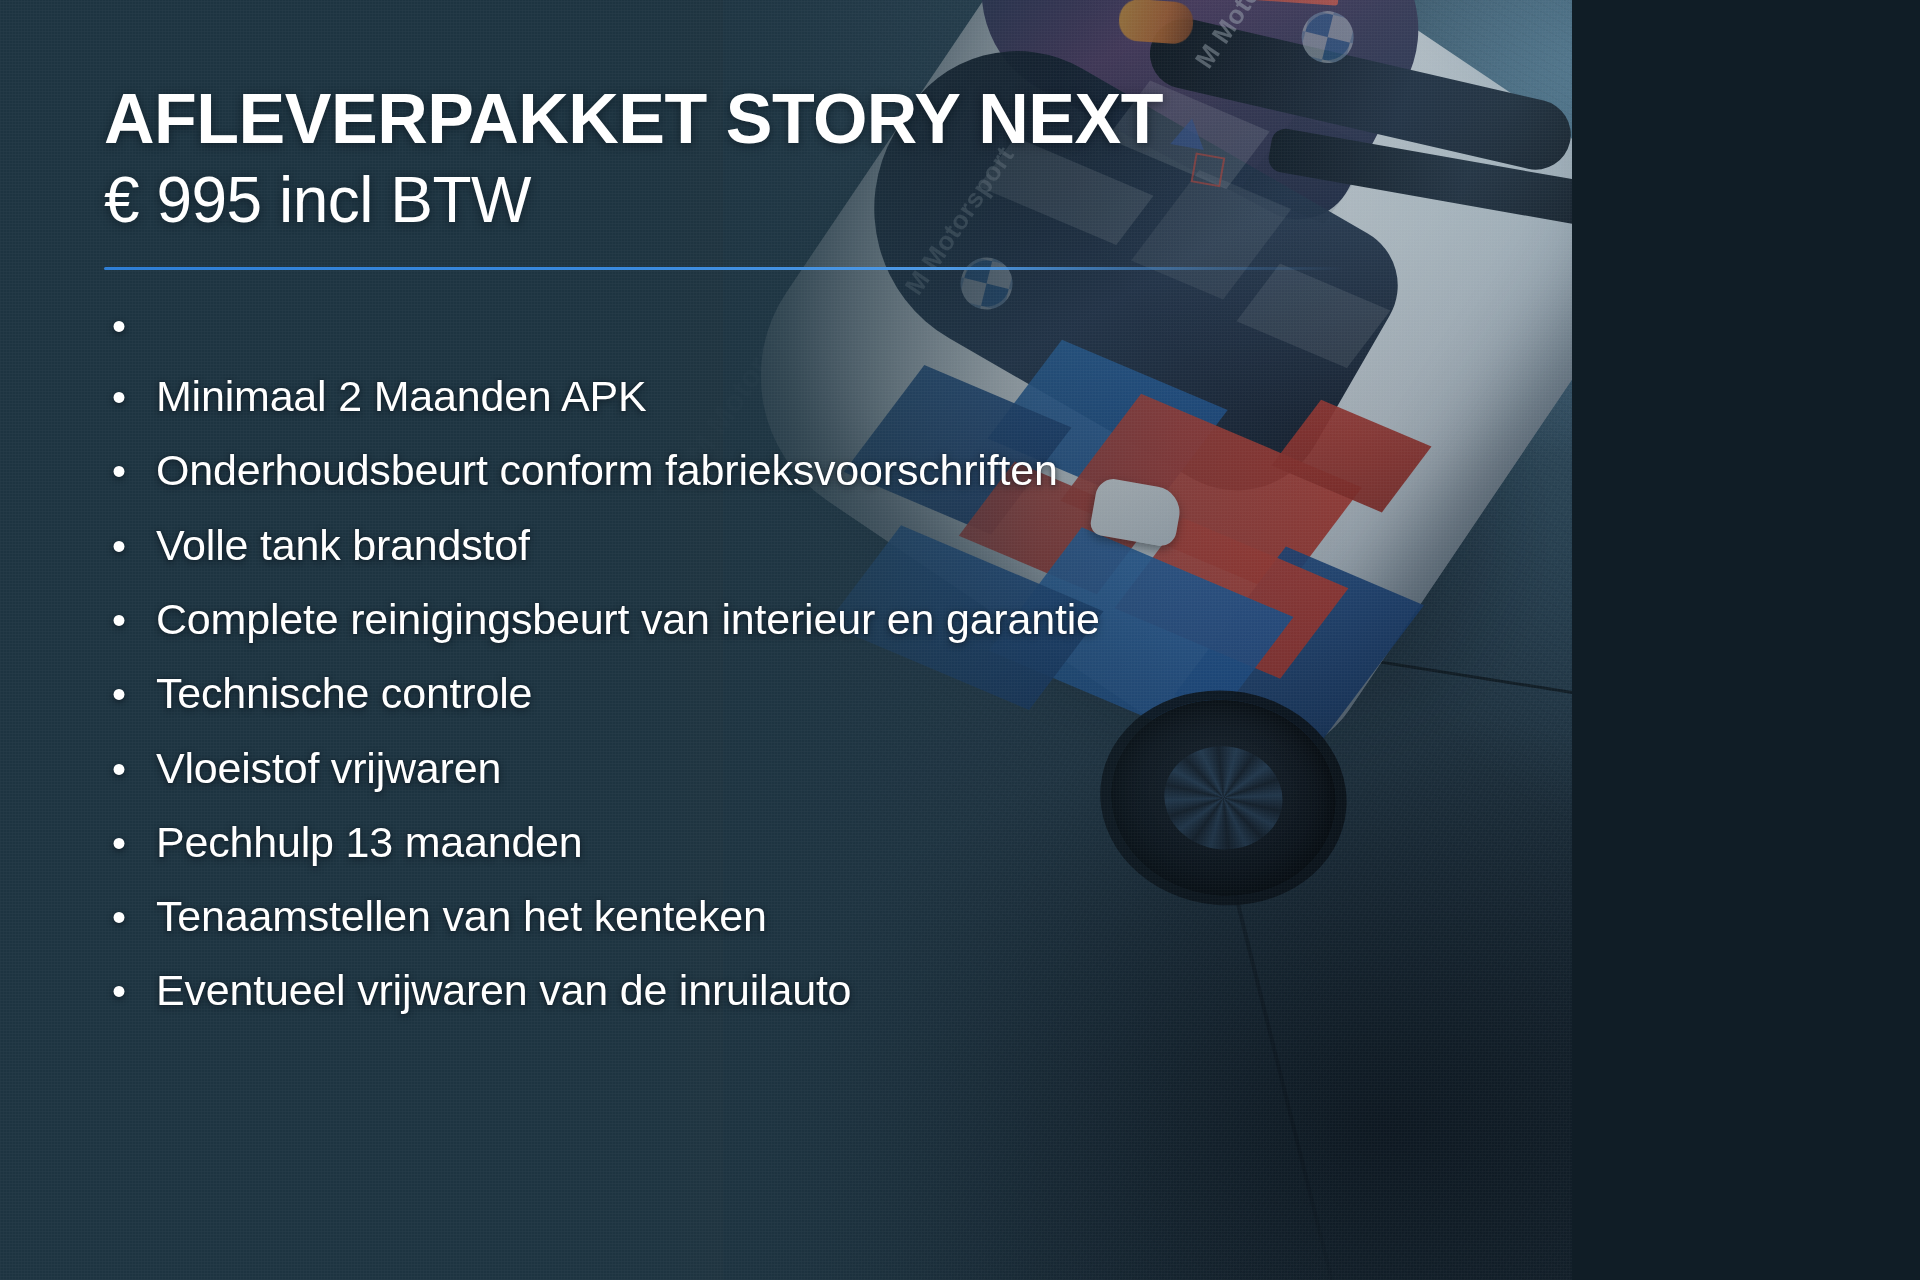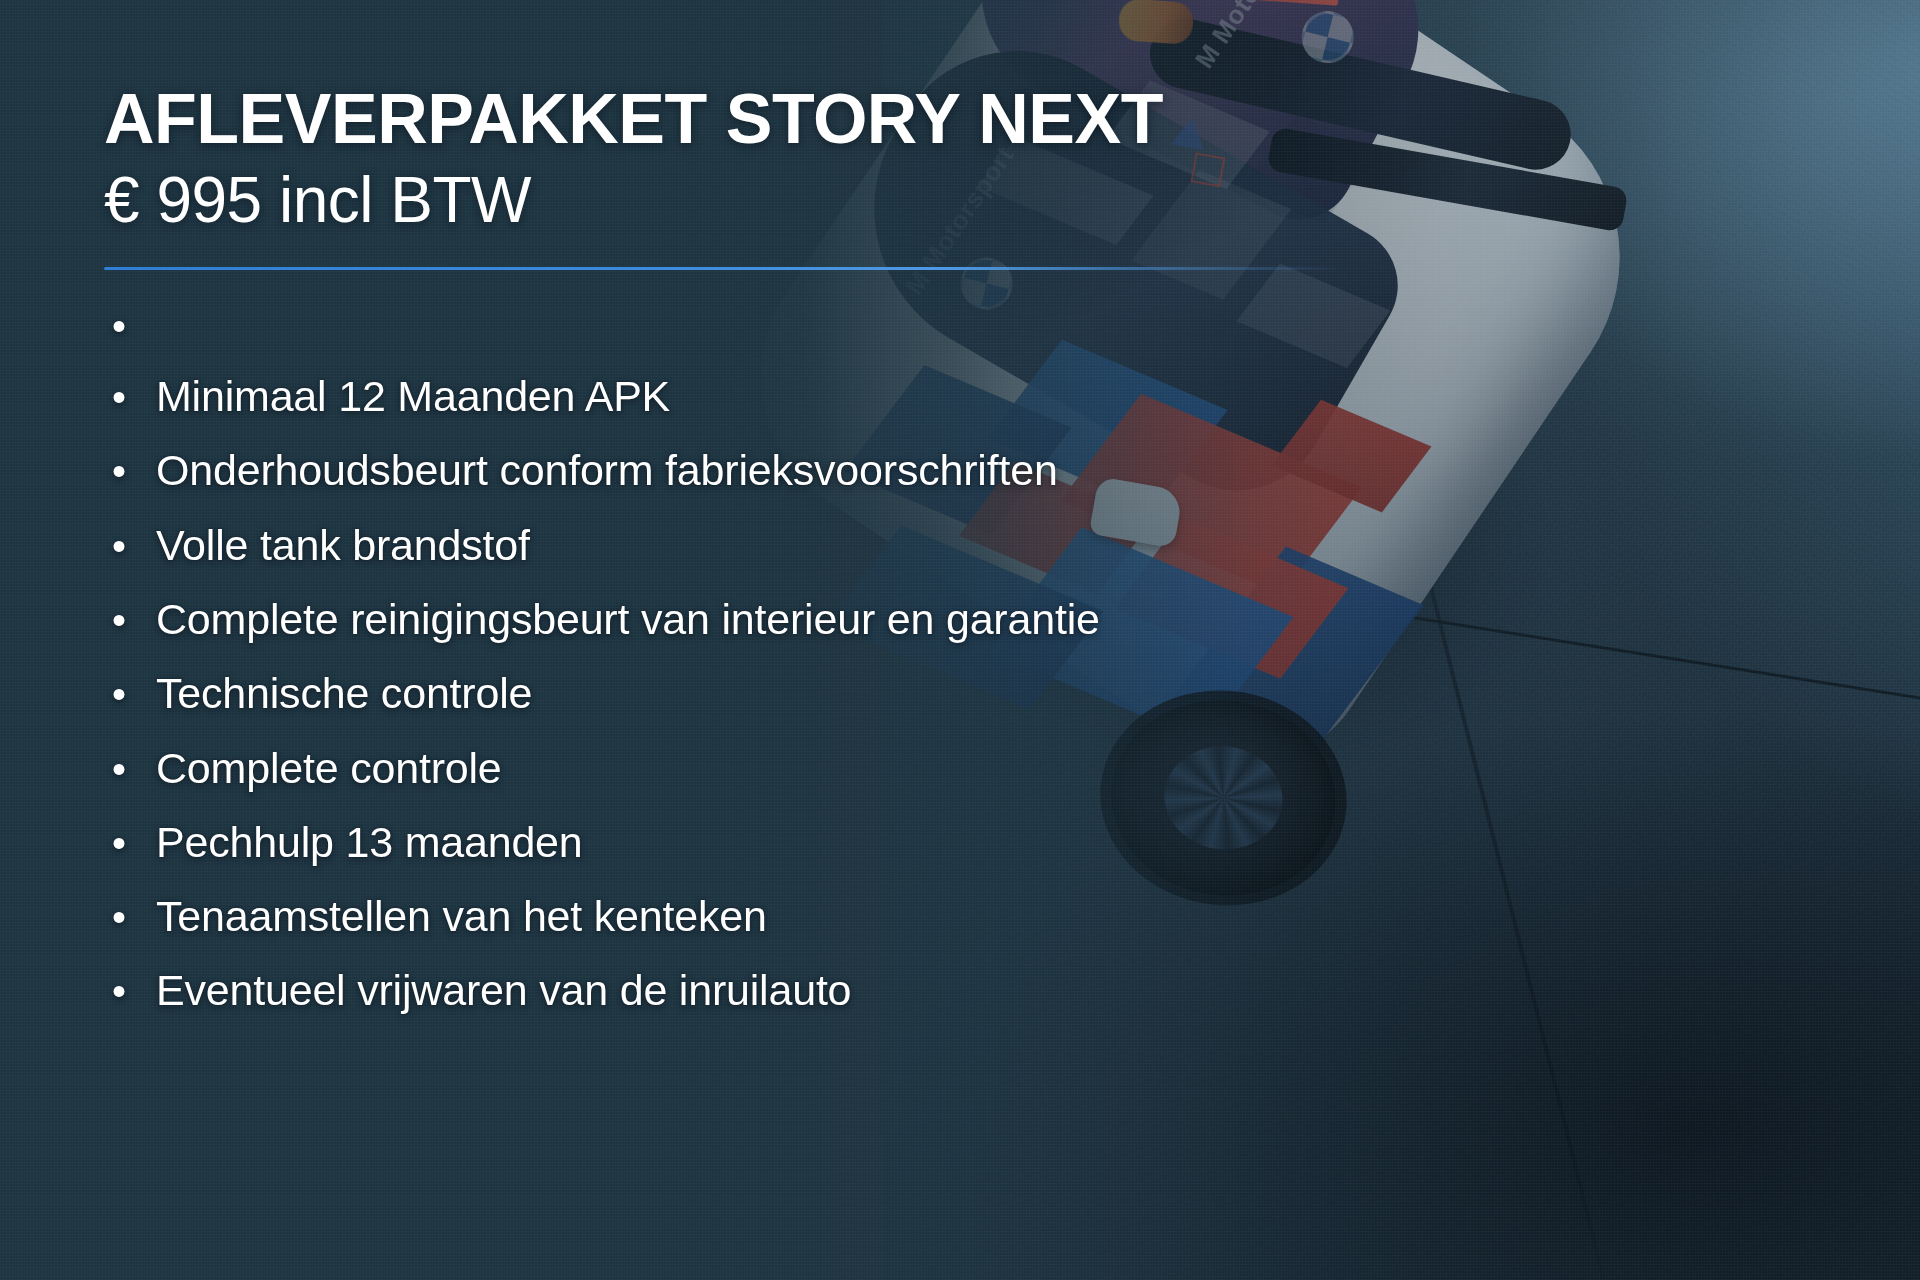--- a/index.html
+++ b/index.html
@@ -7,21 +7,21 @@
     margin: 0;
     padding: 0;
     background: #101d26;
   }
   body {
     font-family: "Liberation Sans", sans-serif;
   }
 
   .slide {
     position: relative;
-    width: 1920px;
+    width: 1572px;
     height: 1280px;
     overflow: hidden;
     background: #404040;
     isolation: isolate;
   }
 
   
   .photo {
     position: absolute;
     inset: 0;
@@ -458,21 +458,21 @@
     <div class="subhead">€ 995 incl BTW</div>
     <div class="divider"></div>
 
     <ul class="bullets" id="feature-list">
   <li class="bullet">
     <span class="bullet-dot">•</span>
   </li>
 
   <li class="bullet">
     <span class="bullet-dot">•</span>
-    <span class="bullet-text">Minimaal 12 Maanden APK</span>
+    <span class="bullet-text">Minimaal 2 Maanden APK</span>
   </li>
 
   <li class="bullet">
     <span class="bullet-dot">•</span>
     <span class="bullet-text">Onderhoudsbeurt conform fabrieksvoorschriften</span>
   </li>
 
   <li class="bullet">
     <span class="bullet-dot">•</span>
     <span class="bullet-text">Volle tank brandstof</span>
@@ -483,21 +483,21 @@
     <span class="bullet-text">Complete reinigingsbeurt van interieur en garantie</span>
   </li>
 
   <li class="bullet">
     <span class="bullet-dot">•</span>
     <span class="bullet-text">Technische controle</span>
   </li>
 
   <li class="bullet">
     <span class="bullet-dot">•</span>
-    <span class="bullet-text">Complete controle</span>
+    <span class="bullet-text">Vloeistof vrijwaren</span>
   </li>
 
   <li class="bullet">
     <span class="bullet-dot">•</span>
     <span class="bullet-text">Pechhulp 13 maanden</span>
   </li>
 
   <li class="bullet">
     <span class="bullet-dot">•</span>
     <span class="bullet-text">Tenaamstellen van het kenteken</span>

